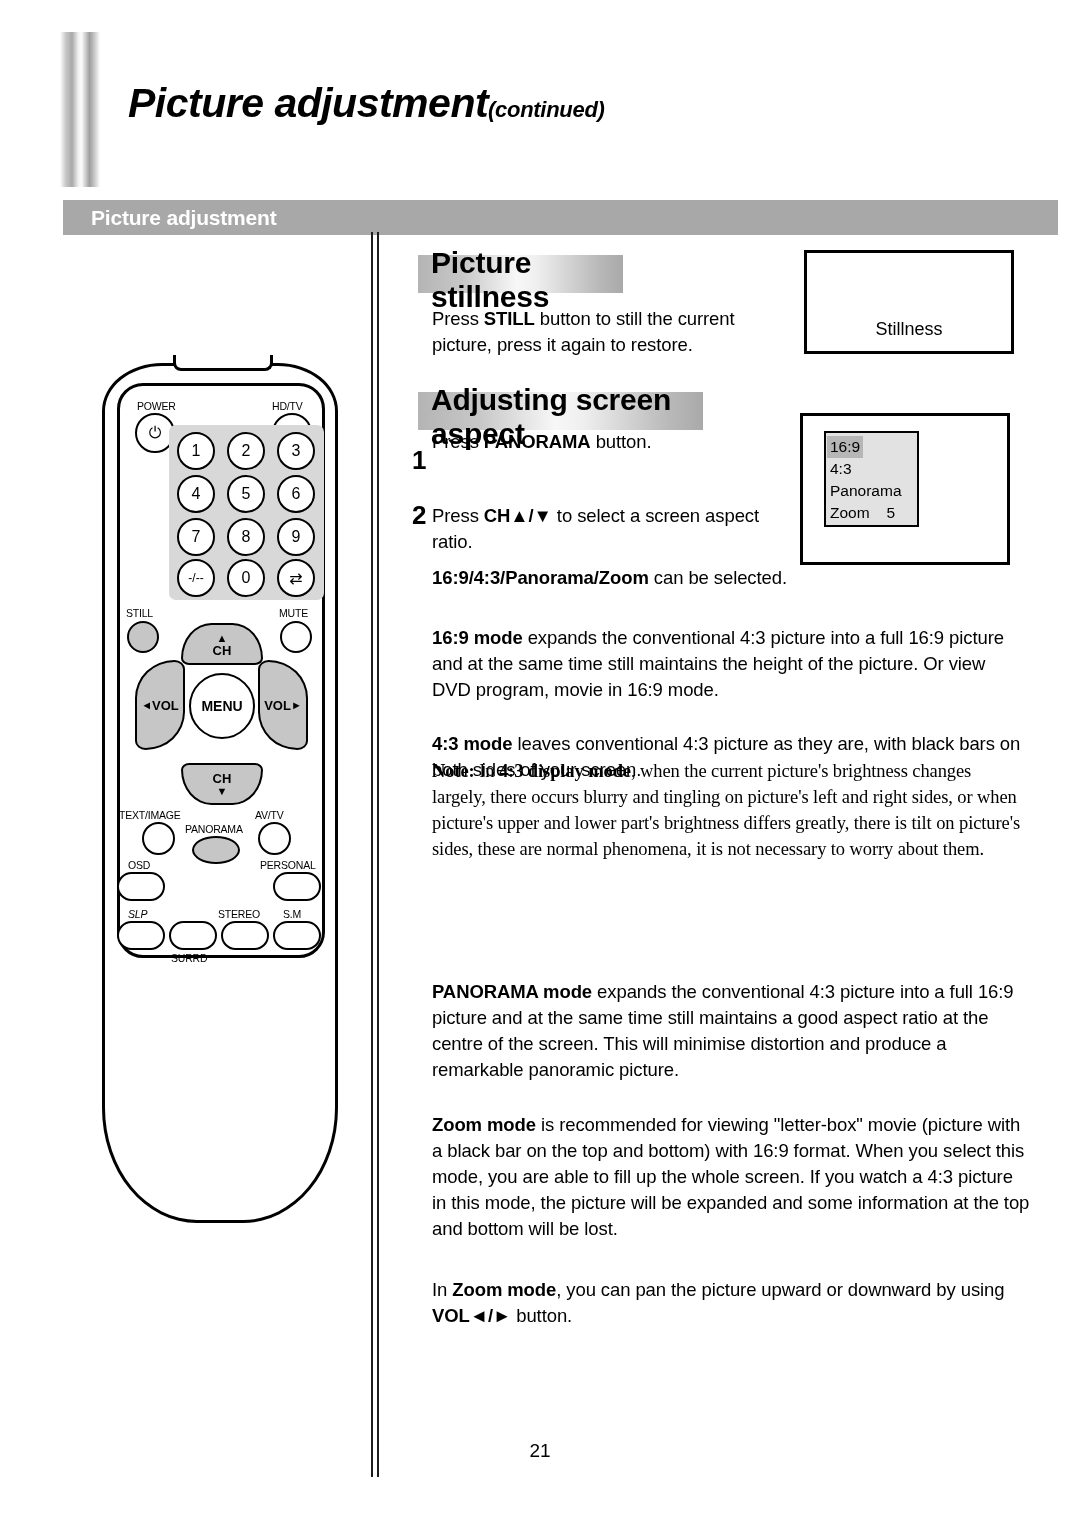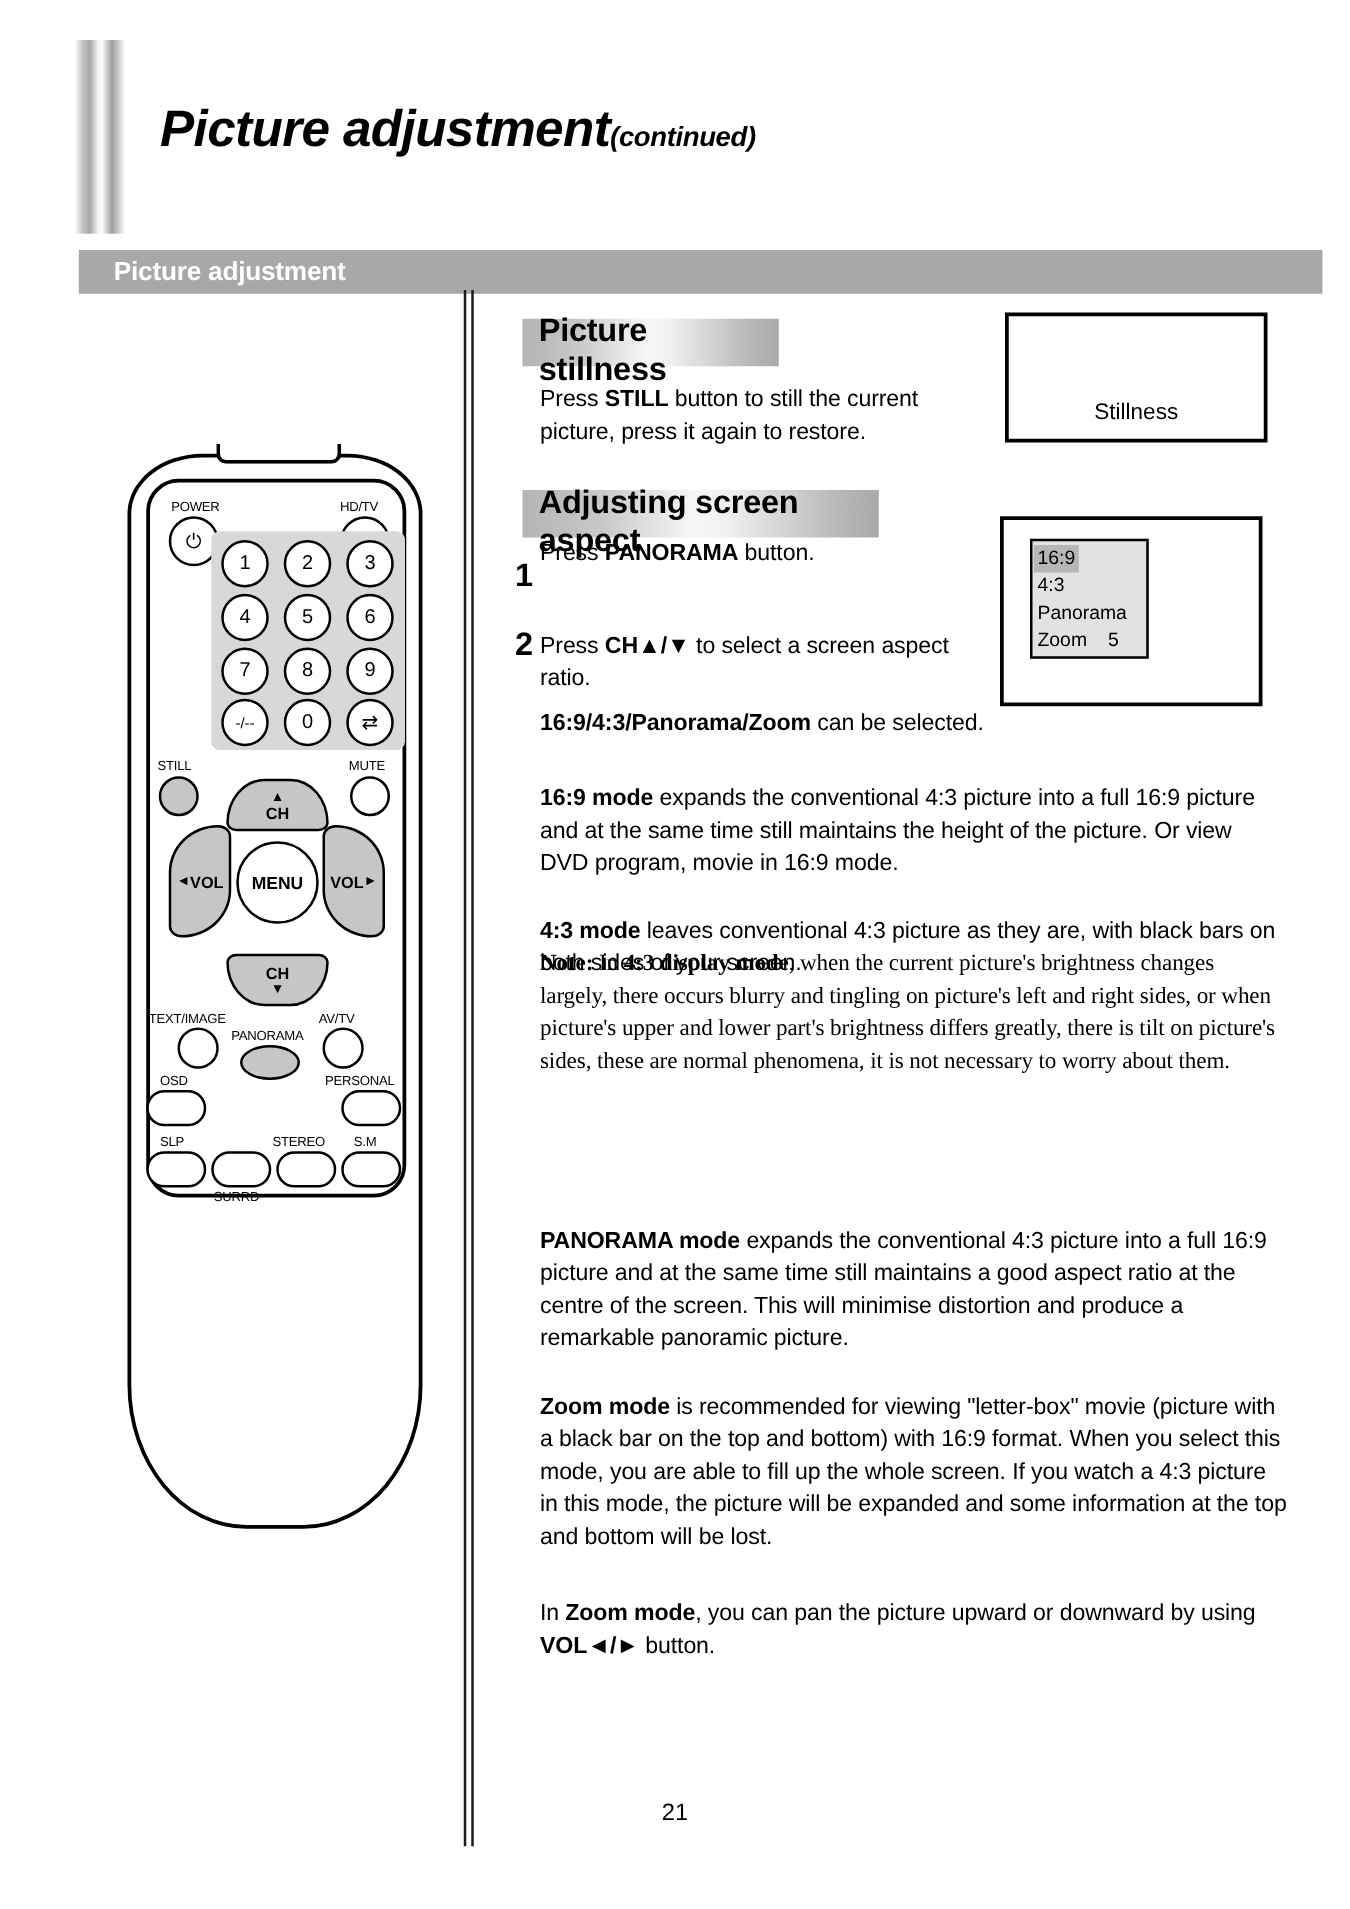--- a/index.html
+++ b/index.html
@@ -79,21 +79,21 @@
     position: absolute;
     background: linear-gradient(to right,
         #b4b4b4 0%, #c8c8c8 22%, #f7f7f7 48%,
         #efefef 58%, #b9b9b9 88%, #a9a9a9 100%);
     display: flex;
     align-items: center;
     padding-left: 13px;
     box-sizing: border-box;
   }
   .grad-head span {
-    font-size: 26px;
+    font-size: 30px;
     font-weight: bold;
     letter-spacing: -0.2px;
     margin-top: 11px;
   }
   #head-stillness { left: 418px; top: 255px; width: 205px; height: 38px; }
   #head-aspect    { left: 418px; top: 392px; width: 285px; height: 38px; }
 
   
   .para {
     position: absolute;
@@ -430,21 +430,21 @@
 
   <div class="btn-label" style="left:160px; top:464px;">AV/TV</div>
   <div class="rbtn circ" style="left:163px; top:477px; width:33px; height:33px;"></div>
 
   <div class="btn-label" style="left:33px; top:514px;">OSD</div>
   <div class="rbtn pill" style="left:22px; top:527px; width:48px; height:29px;"></div>
 
   <div class="btn-label" style="left:165px; top:514px;">PERSONAL</div>
   <div class="rbtn pill" style="left:178px; top:527px; width:48px; height:29px;"></div>
 
-  <div class="btn-label" style="left:33px; top:563px;">SLP</div>
+  <div class="btn-label" style="left:33px; top:563px;font-style:italic;">SLP</div>
   <div class="rbtn pill" style="left:22px; top:576px; width:48px; height:29px;"></div>
 
   <div class="btn-label" style="left:76px; top:563px;margin-top:44px;">SURRD</div>
   <div class="rbtn pill" style="left:74px; top:576px; width:48px; height:29px;"></div>
 
   <div class="btn-label" style="left:123px; top:563px;">STEREO</div>
   <div class="rbtn pill" style="left:126px; top:576px; width:48px; height:29px;"></div>
 
   <div class="btn-label" style="left:188px; top:563px;">S.M</div>
   <div class="rbtn pill" style="left:178px; top:576px; width:48px; height:29px;"></div>

